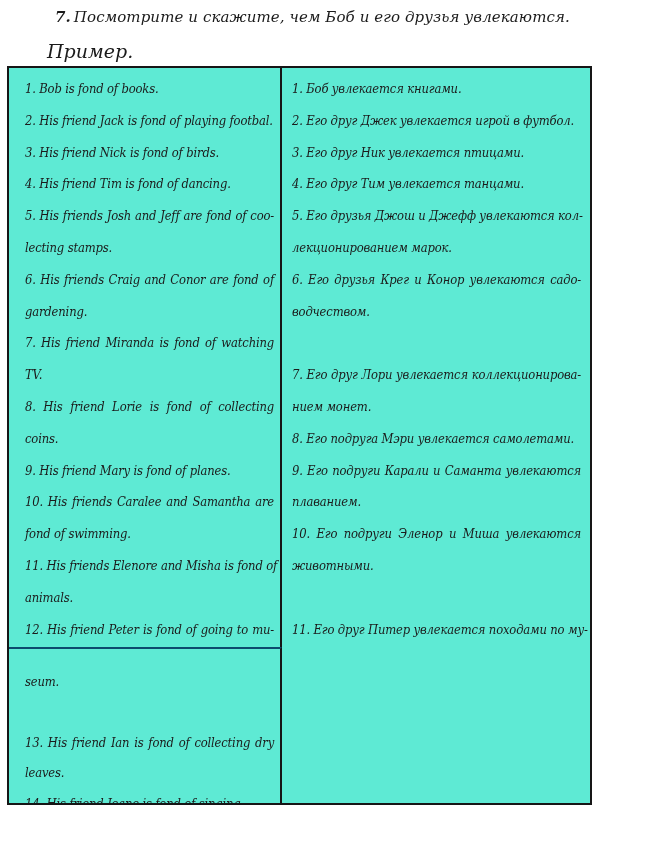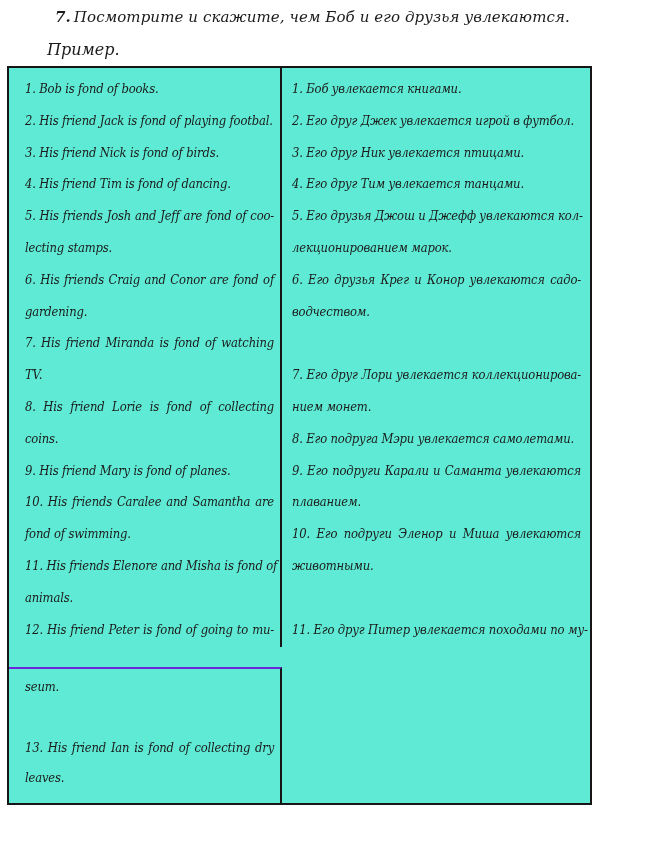--- a/index.html
+++ b/index.html
@@ -4,31 +4,31 @@
 <style>
   html,body { margin:0; padding:0; }
   body {
     width:651px; height:854px; background:#ffffff;
     font-family:"DejaVu Serif", serif; color:#1b1b1b;
   }
   .page { position:relative; width:651px; height:854px; background:#ffffff; overflow:hidden;border-radius:10px; }
 
   .header { position:absolute; left:55px; top:8px; font-size:15px; font-style:italic; letter-spacing:0.1px; }
   .header .num { font-weight:bold; margin-right:3px; }
-  .example { position:absolute; left:47px; top:40px; font-size:16px; font-style:italic; }
+  .example { position:absolute; left:47px; top:40px; font-size:19px; font-style:italic; }
 
   .tbl {
     position:absolute; left:7px; top:66px; width:585px; height:739px;
     border:2px solid #161616; box-sizing:border-box; background:#5eead4;
     display:grid; grid-template-columns:273px 308px; grid-template-rows:579px 156px;
   }
   .cell { box-sizing:border-box; overflow:hidden; font-style:italic; font-size:13px; }
   .c-left  { border-right:2px solid #161616; padding:5px 6px 0 16px; }
   .c-right { padding:5px 9px 0 10px; }
-  .r2 { border-top:2px solid #6d28d9; padding-top:3px;margin-top:20px; }
+  .r2 { border-top:2px solid #0c4a6e; padding-top:18px; }
 
   .ln {
     height:31.8px; line-height:31.8px; white-space:nowrap;
     width:112%; transform:scaleX(0.893); transform-origin:0 50%;
     letter-spacing:-0.2px;
   }
   .r2 .ln { height:30.4px; line-height:30.4px; }
   .ln.j { text-align:justify; text-align-last:justify; }
 </style>
 </head>

